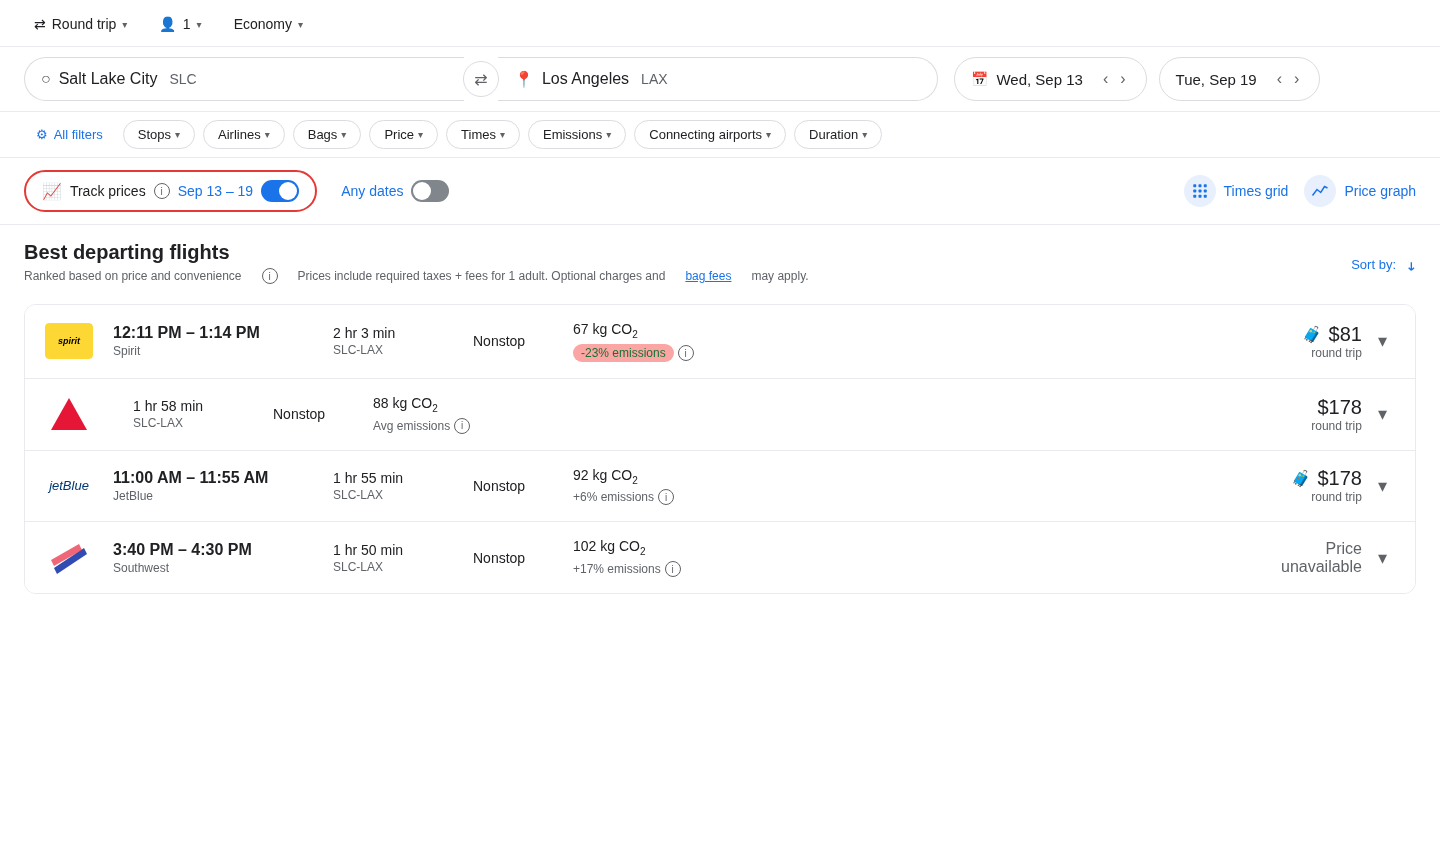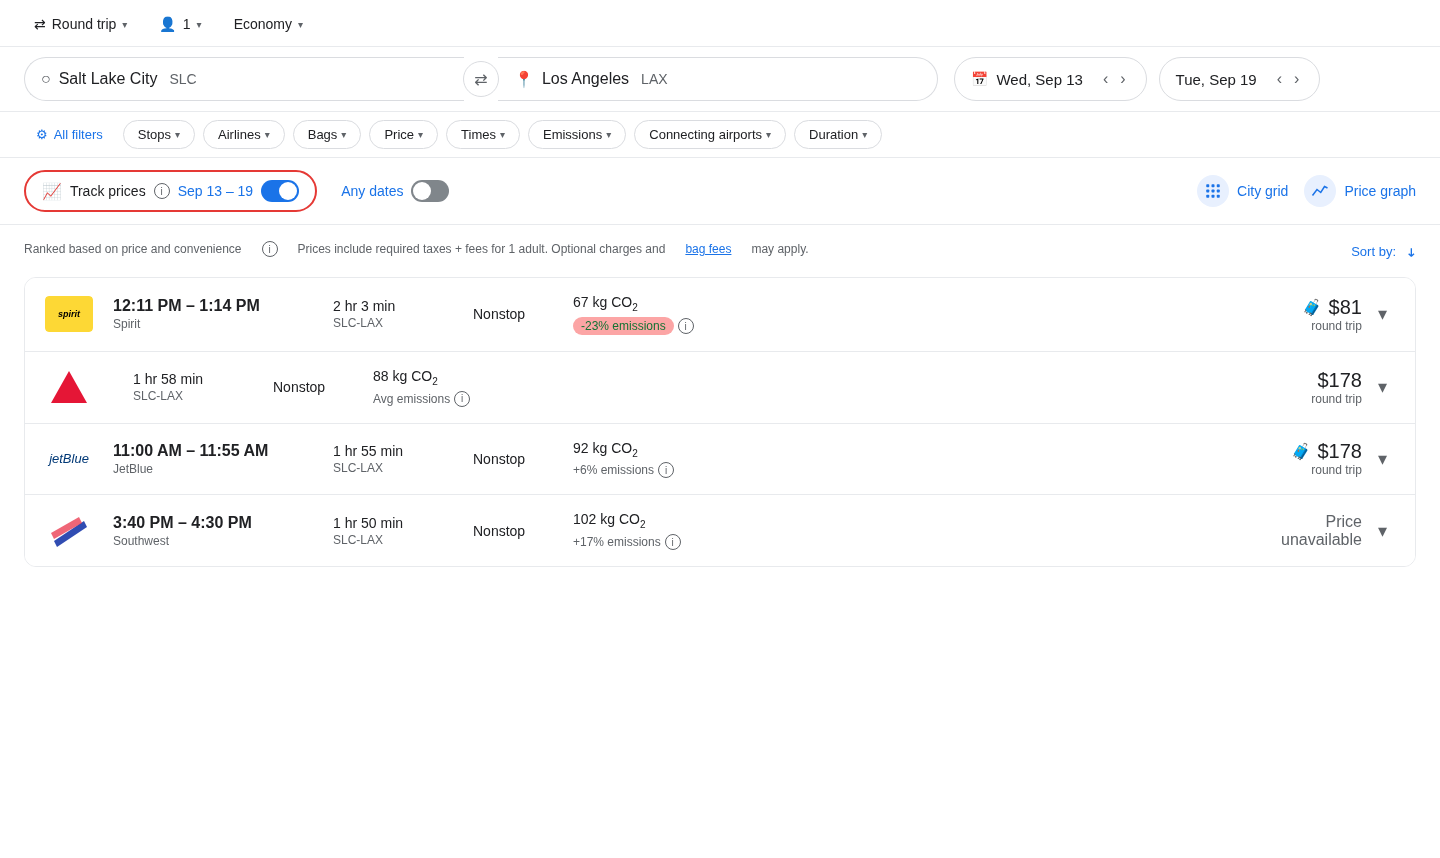--- a/index.html
+++ b/index.html
@@ -205,36 +205,37 @@
             <rect x="10" y="3" width="4" height="4" rx="1"></rect>
             <rect x="17" y="3" width="4" height="4" rx="1"></rect>
             <rect x="3" y="10" width="4" height="4" rx="1"></rect>
             <rect x="10" y="10" width="4" height="4" rx="1"></rect>
             <rect x="17" y="10" width="4" height="4" rx="1"></rect>
             <rect x="3" y="17" width="4" height="4" rx="1"></rect>
             <rect x="10" y="17" width="4" height="4" rx="1"></rect>
             <rect x="17" y="17" width="4" height="4" rx="1"></rect>
           </svg>
       </div>
-      <span>City grid</span>
+      <span>Times grid</span>
     </div>
     <div class="action-link">
       <div class="action-icon" style="background:#e8f0fe; color:#1a73e8;">
         <svg width="18" height="18" viewBox="0 0 24 24" fill="none" stroke="#1a73e8" stroke-width="2">
             <polyline points="2,18 8,10 13,14 18,6 22,8"></polyline>
           </svg>
       </div>
       <span>Price graph</span>
     </div>
   </div>
 </div>
 
 <div class="main-content">
   <div class="title-row">
     <div>
+      <div class="section-title">Best departing flights</div>
       <div class="section-subtitle">
         <span>Ranked based on price and convenience</span>
         <span class="info-circle">i</span>
         <span>Prices include required taxes + fees for 1 adult. Optional charges and</span>
         <a href="#">bag fees</a>
         <span>may apply.</span>
       </div>
     </div>
     <div class="sort-by">
       <span>Sort by:</span>

